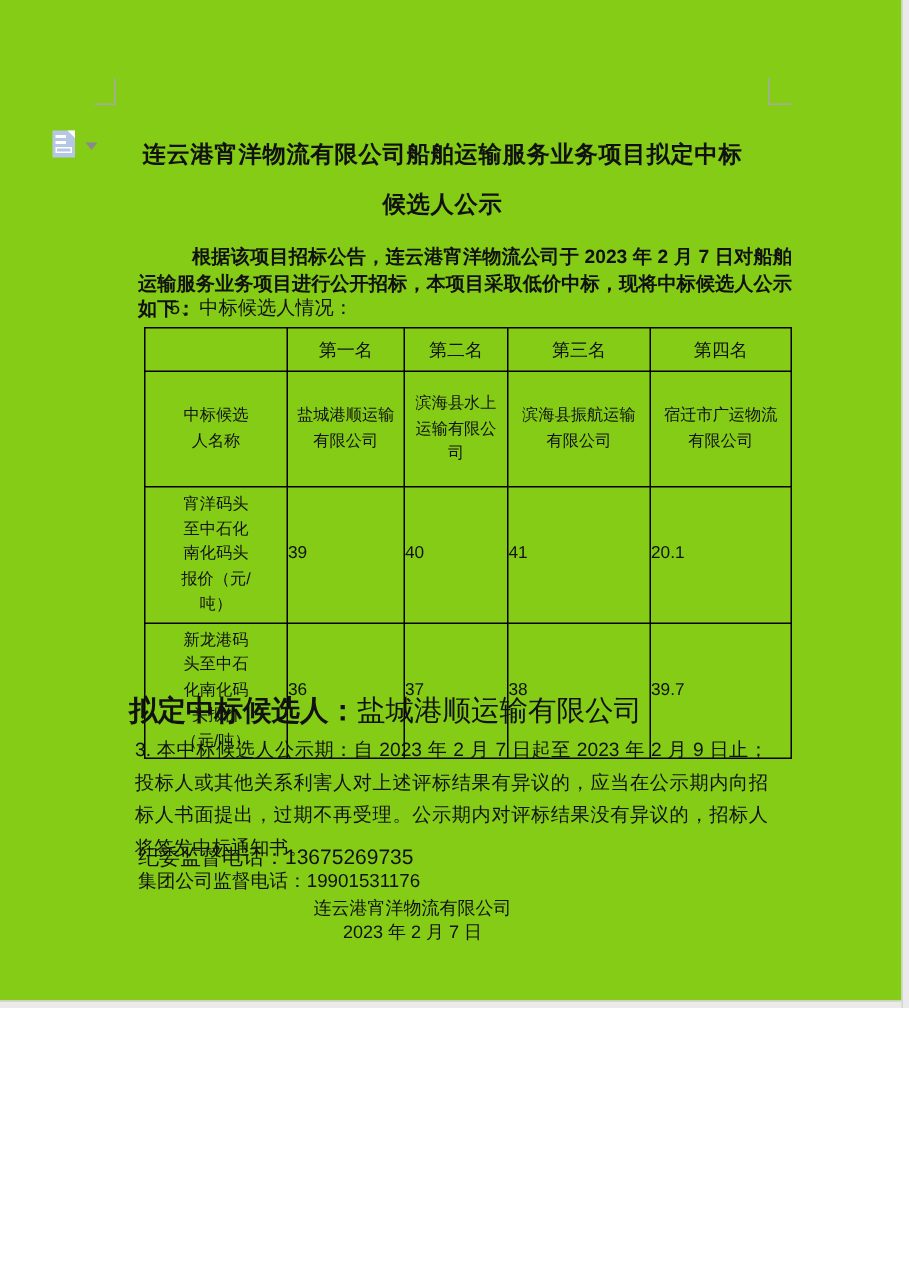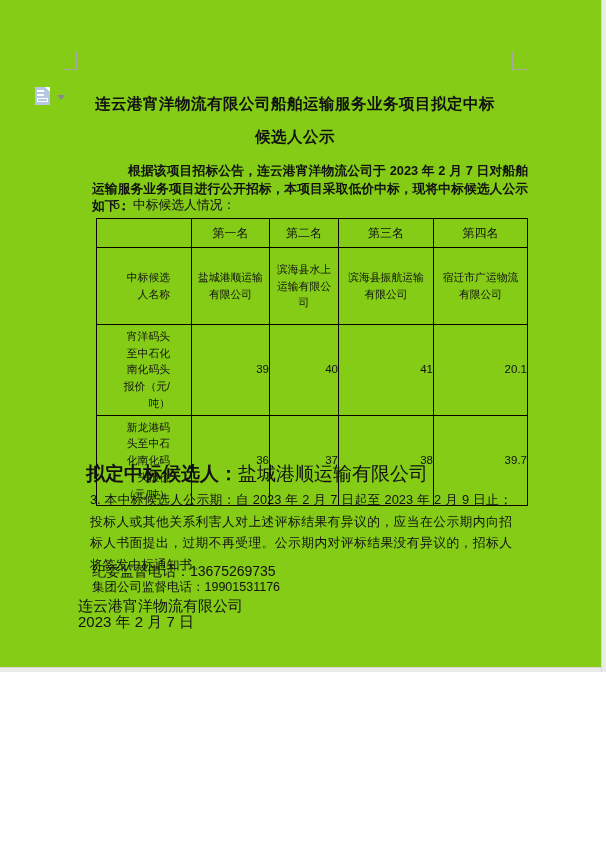--- a/index.html
+++ b/index.html
@@ -43,31 +43,31 @@
                text-align:center; font-weight:bold; font-size:15.5px; line-height:33px;
                letter-spacing:0.5px; }
   .para-intro { position:absolute; left:92px; top:162px; width:436px;
                 font-size:12.8px; line-height:17.6px; text-indent:36px; text-align:justify;font-weight:bold; }
   .para-item1 { position:absolute; left:113px; top:197px; font-size:12.8px; }
   .cand-table { position:absolute; left:96px; top:218px; width:431px;
                 border-collapse:collapse; table-layout:fixed; }
   .cand-table td { border:1px solid #000; vertical-align:middle;
                    font-size:10.8px; line-height:1.55; }
   .cand-table td.hd  { text-align:center; font-size:12px; height:29px; }
-  .cand-table td.lbl { text-align:right; padding:3px 21px; }
+  .cand-table td.lbl { text-align:center; padding:3px 21px; }
   .cand-table td.ctr { text-align:center; padding:3px 5px; }
-  .cand-table td.num { text-align:right; font-size:11.5px; }
+  .cand-table td.num { text-align:left; font-size:11.5px; }
   .proposed { position:absolute; left:86px; top:461px; font-size:19px; }
   .proposed .b { font-weight:bold; }
   .para-notice { position:absolute; left:90px; top:489px; width:422px;
                  font-size:12.8px; line-height:21.6px; text-align:justify; }
   .phone1 { position:absolute; left:92px; top:563px; font-size:14px; }
   .phone2 { position:absolute; left:92px; top:579px; font-size:12.5px; }
   .signature { position:absolute; left:78px; top:598px; width:394px;
-               text-align:left; font-size:15px; line-height:15.5px; }
+               text-align:center; font-size:12px; line-height:15.5px; }
 </style>
 </head>
 <body>
 
 <div class="page">
 
   <div class="paste-btn">
     <span class="paste-ico">
       <span class="ln1"></span>
         <span class="ln2"></span>

